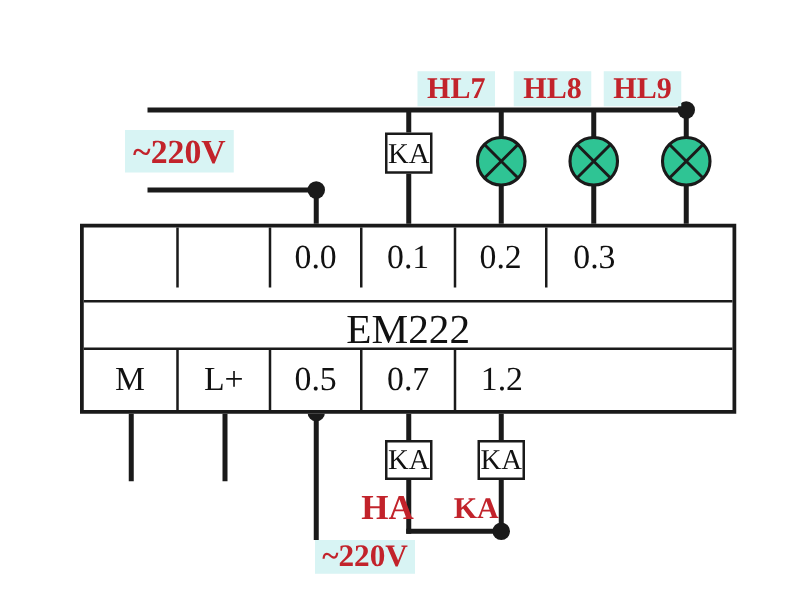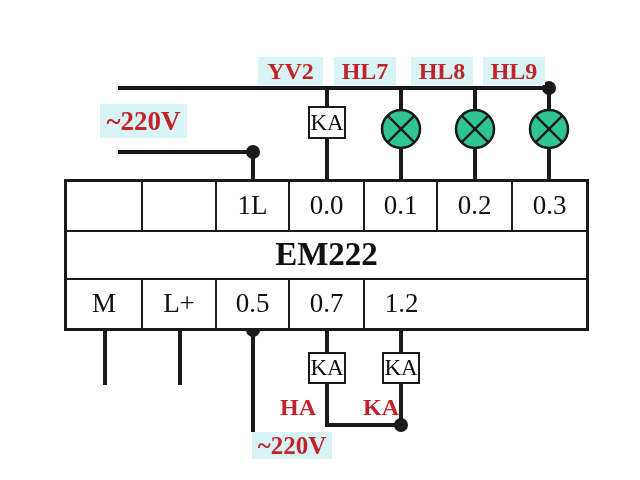--- a/index.html
+++ b/index.html
@@ -35,21 +35,21 @@
     display:grid;grid-template-columns:76px 74px 73px 75px 73px 75px 73px;
     grid-template-rows:48px 50px 48px;
   }
   .tcell{
     border-right:2px solid var(--wire,#1a1a1a);
     font-size:27px;line-height:46px;text-align:center;color:var(--text,#111);
   }
   .tcell.last{border-right:none}
   .module-name{
     grid-column:1/-1;border-top:2px solid var(--wire,#1a1a1a);border-bottom:2px solid var(--wire,#1a1a1a);
-    font-size:33px;font-weight:bold;text-align:center;line-height:45px;color:var(--text,#111);
+    font-size:33px;font-weight:normal;text-align:center;line-height:45px;color:var(--text,#111);margin-top:10px;
   }
 </style>
 </head>
 <body>
 
 <div class="canvas">
 
   <div class="wire" style="left:118px;top:86px;width:435px;height:4px"></div>
   <div class="wire" style="left:118px;top:150px;width:137px;height:4px"></div>
 
@@ -103,35 +103,33 @@
     <circle class="lamp-c" cx="22" cy="22" r="19"></circle>
     <line class="lamp-x" x1="8.6" y1="8.6" x2="35.4" y2="35.4"></line>
     <line class="lamp-x" x1="35.4" y1="8.6" x2="8.6" y2="35.4"></line>
   </svg>
   <svg class="lamp" style="left:527px;top:107px" viewBox="0 0 44 44">
     <circle class="lamp-c" cx="22" cy="22" r="19"></circle>
     <line class="lamp-x" x1="8.6" y1="8.6" x2="35.4" y2="35.4"></line>
     <line class="lamp-x" x1="35.4" y1="8.6" x2="8.6" y2="35.4"></line>
   </svg>
 
-  <div class="tag" style="left:258px;top:57px;width:65px">YV2</div>
   <div class="tag" style="left:334px;top:57px;width:62px">HL7</div>
   <div class="tag" style="left:411px;top:57px;width:62px">HL8</div>
   <div class="tag" style="left:483px;top:57px;width:62px">HL9</div>
 
   <div class="tag" style="left:100px;top:104px;width:87px;height:34px;font-size:27px;line-height:34px">~220V</div>
   <div class="tag" style="left:252px;top:432px;width:80px;height:27px;font-size:25px;line-height:27px">~220V</div>
 
-  <div class="redtext" style="left:276px;top:393px;width:44px;font-size:24px">HA</div>
+  <div class="redtext" style="left:288px;top:393px;width:44px;font-size:28px">HA</div>
   <div class="redtext" style="left:359px;top:393px;width:44px;font-size:24px">KA</div>
 
   <div class="module-table">
     <div class="tcell"></div>
     <div class="tcell"></div>
-    <div class="tcell">1L</div>
     <div class="tcell">0.0</div>
     <div class="tcell">0.1</div>
     <div class="tcell">0.2</div>
     <div class="tcell last">0.3</div>
 
     <div class="module-name">EM222</div>
 
     <div class="tcell">M</div>
     <div class="tcell">L+</div>
     <div class="tcell">0.5</div>

